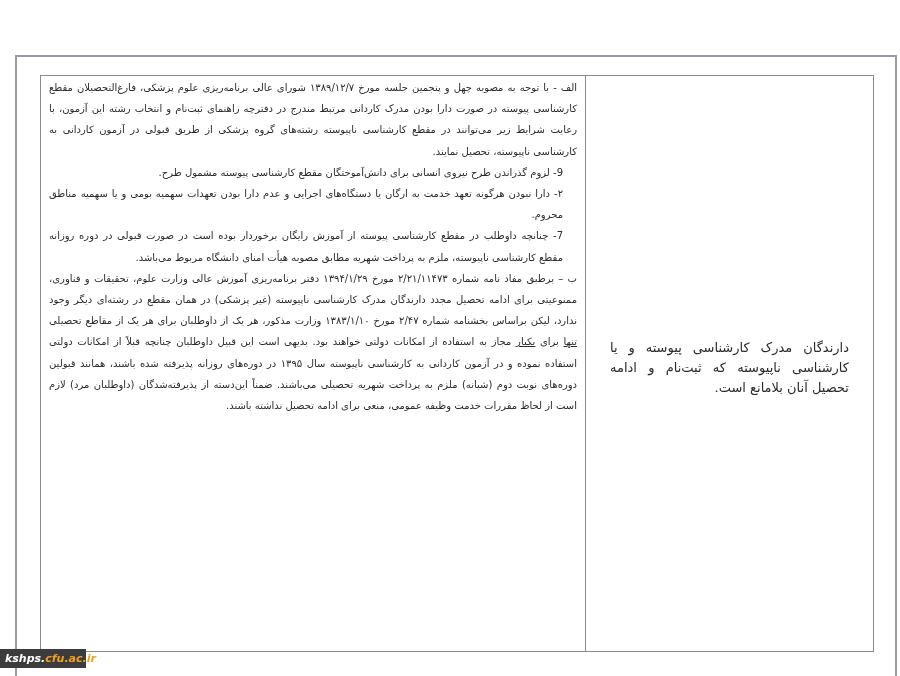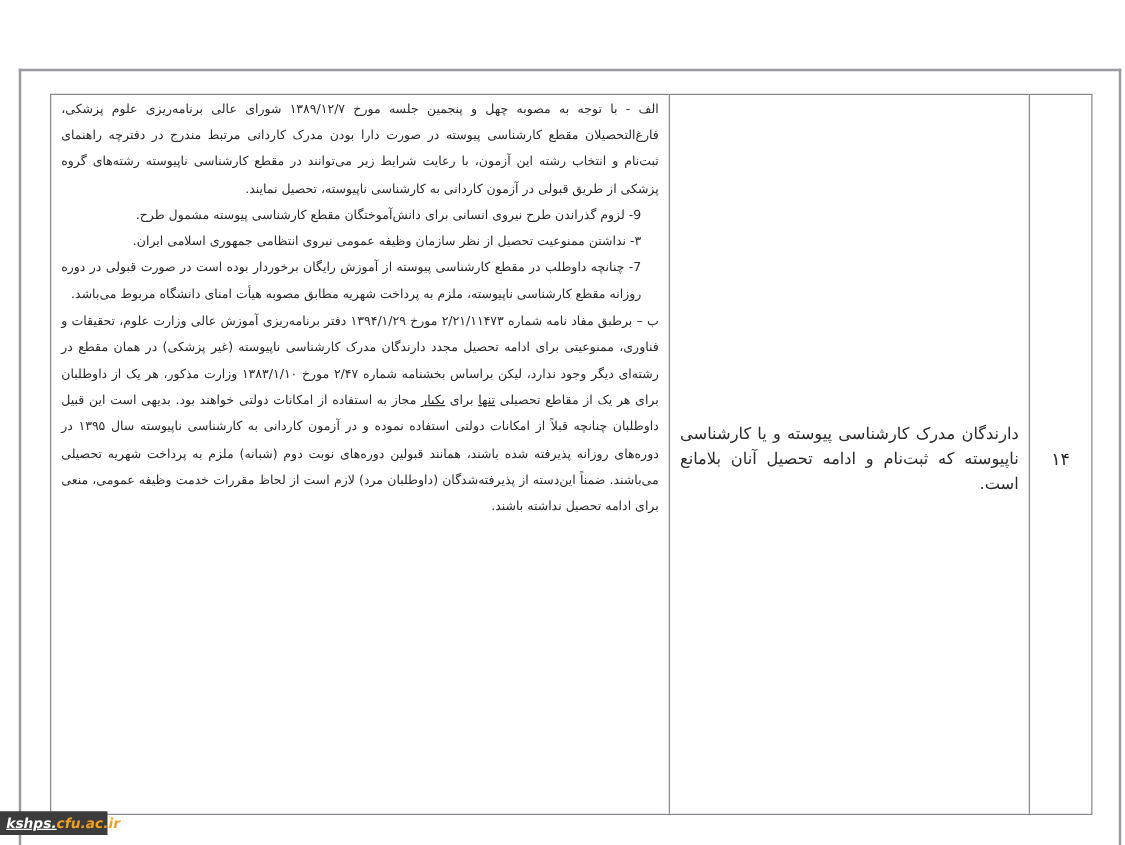--- a/index.html
+++ b/index.html
@@ -25,57 +25,54 @@
     font-size: 14px;
     padding-top: 8px;
   }
   .col-title {
     width: 288px; border-left: 1px solid #8a8a90; box-sizing: border-box;
     display: flex; align-items: center;
     padding: 0 8px 0 8px;
     padding-top: 8px;
   }
   .col-title p {
-    margin: 0; direction: rtl; text-align: justify; text-align-last: right;
+    margin: 16px; direction: rtl; text-align: justify; text-align-last: right;
     font-size: 13px; line-height: 20px; width: 100%;
   }
   .col-desc {
     flex: 1; box-sizing: border-box; padding: 1px 8px 0 8px;
     direction: rtl;
   }
   .col-desc p {
     margin: 0; direction: rtl; text-align: justify;
     font-size: 10px; line-height: 21.2px;
   }
   .col-desc p.indent { padding-right: 14px; }
   .u { text-decoration: underline; }
   .logo {
     position: absolute; left: 0; top: 649px; width: 86px; height: 19px;
     background: #3c3c3c;
     font-family: "DejaVu Sans", sans-serif; font-weight: bold; font-style: italic;
     font-size: 11px; line-height: 19px; padding-left: 5px; box-sizing: border-box;
     white-space: nowrap;
   }
-  .logo .a { color: #ffffff; text-decoration: underline; }
+  .logo .a { color: #ffffff; }
   .logo .b { color: #f0a020; }
 </style>
 </head>
 <body>
 
 <div class="outer-frame"></div>
 
 <div class="table">
-  <div class="col-num">
-    <span>۱۴</span>
-  </div>
   <div class="col-title">
     <p>دارندگان مدرک کارشناسی پیوسته و یا کارشناسی ناپیوسته که ثبت‌نام و ادامه تحصیل آنان بلامانع است.</p>
   </div>
   <div class="col-desc">
     <p>الف - با توجه به مصوبه چهل و پنجمین جلسه مورخ ۱۳۸۹/۱۲/۷ شورای عالی برنامه‌ریزی علوم پزشکی، فارغ‌التحصیلان مقطع کارشناسی پیوسته در صورت دارا بودن مدرک کاردانی مرتبط مندرج در دفترچه راهنمای ثبت‌نام و انتخاب رشته این آزمون، با رعایت شرایط زیر می‌توانند در مقطع کارشناسی ناپیوسته رشته‌های گروه پزشکی از طریق قبولی در آزمون کاردانی به کارشناسی ناپیوسته، تحصیل نمایند.</p>
     <p class="indent">9- لزوم گذراندن طرح نیروی انسانی برای دانش‌آموختگان مقطع کارشناسی پیوسته مشمول طرح.</p>
-    <p class="indent">۳- نداشتن ممنوعیت تحصیل از نظر سازمان وظیفه عمومی نیروی انتظامی جمهوری اسلامی ایران.</p>
+    <p class="indent">۲- دارا نبودن هرگونه تعهد خدمت به ارگان یا دستگاه‌های اجرایی و عدم دارا بودن تعهدات سهمیه بومی و یا سهمیه مناطق محروم.</p>
     <p class="indent">7- چنانچه داوطلب در مقطع کارشناسی پیوسته از آموزش رایگان برخوردار بوده است در صورت قبولی در دوره روزانه مقطع کارشناسی ناپیوسته، ملزم به پرداخت شهریه مطابق مصوبه هیأت امنای دانشگاه مربوط می‌باشد.</p>
     <p><span>ب – برطبق مفاد نامه شماره ۲/۲۱/۱۱۴۷۳ مورخ ۱۳۹۴/۱/۲۹ دفتر برنامه‌ریزی آموزش عالی وزارت علوم، تحقیقات و فناوری، ممنوعیتی برای ادامه تحصیل مجدد دارندگان مدرک کارشناسی ناپیوسته (غیر پزشکی) در همان مقطع در رشته‌ای دیگر وجود ندارد، لیکن براساس بخشنامه شماره ۲/۴۷ مورخ ۱۳۸۳/۱/۱۰ وزارت مذکور، هر یک از داوطلبان برای هر یک از مقاطع تحصیلی </span><span class="u">تنها</span><span> برای </span><span class="u">یکبار</span><span> مجاز به استفاده از امکانات دولتی خواهند بود. بدیهی است این قبیل داوطلبان چنانچه قبلاً از امکانات دولتی استفاده نموده و در آزمون کاردانی به کارشناسی ناپیوسته سال ۱۳۹۵ در دوره‌های روزانه پذیرفته شده باشند، همانند قبولین دوره‌های نوبت دوم (شبانه) ملزم به پرداخت شهریه تحصیلی می‌باشند. ضمناً این‌دسته از پذیرفته‌شدگان (داوطلبان مرد) لازم است از لحاظ مقررات خدمت وظیفه عمومی، منعی برای ادامه تحصیل نداشته باشند.</span></p>
   </div>
 </div>
 
 <div class="logo"><span class="a">kshps.</span><span class="b">cfu.ac.ir</span></div>
 
 </body></html>

